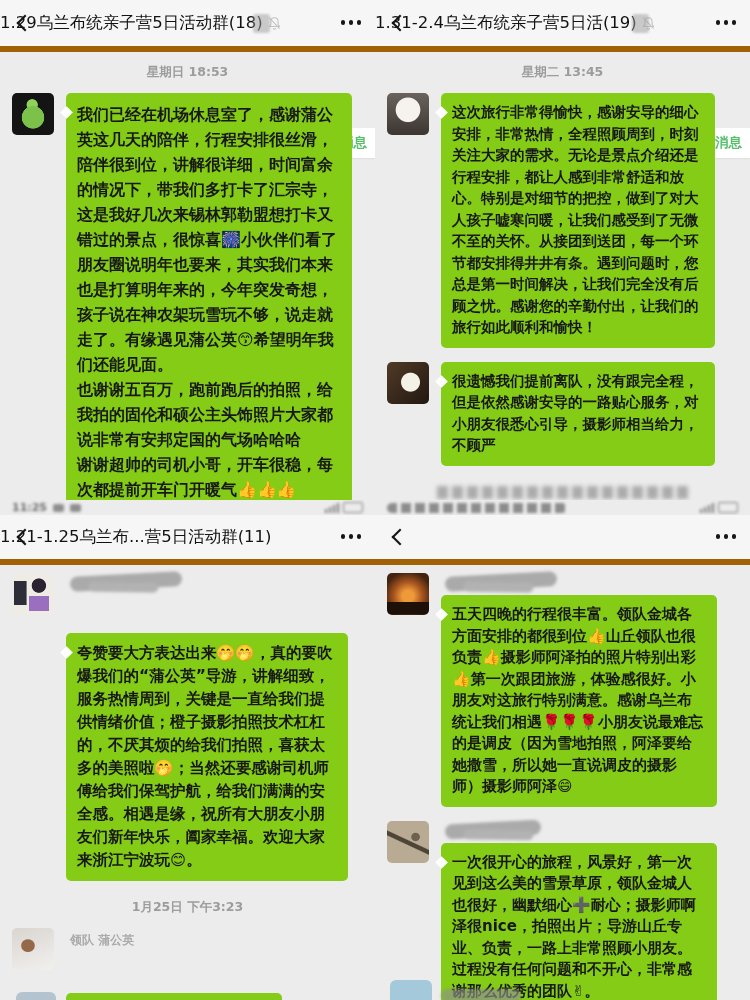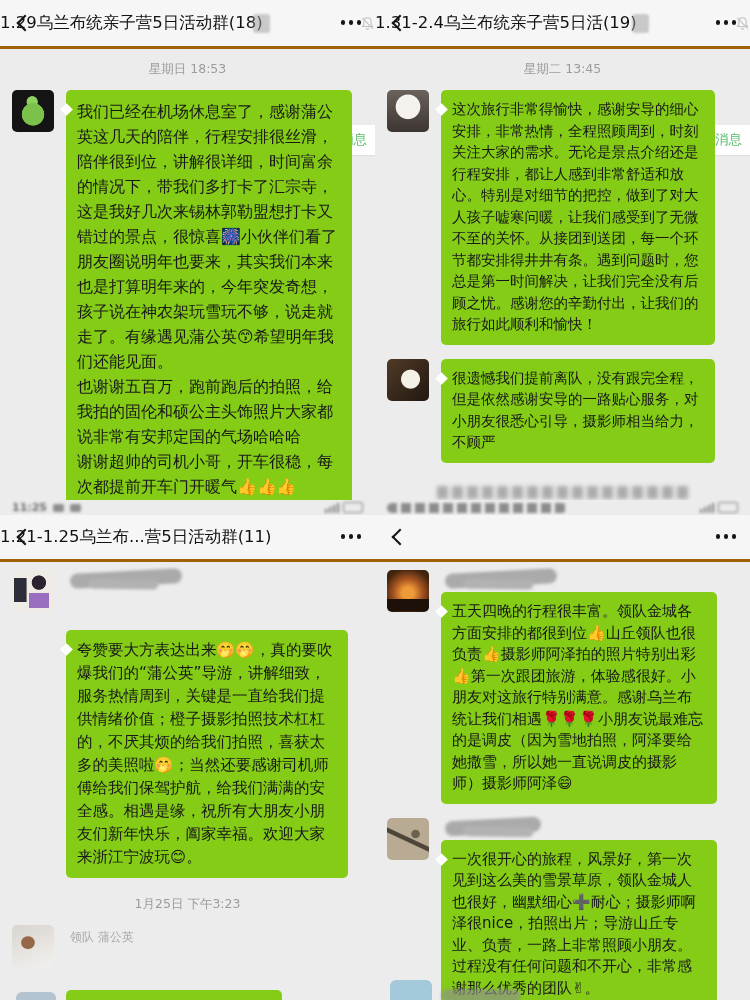--- a/index.html
+++ b/index.html
@@ -11,41 +11,41 @@
   }
   .quad{position:absolute;width:375px;height:500px;overflow:hidden;background:#ececec;}
   #q-tl{left:0;top:0}
   #q-tr{left:375px;top:0}
   #q-bl{left:0;top:500px}
   #q-br{left:375px;top:500px}
 
   
   .nav{
     position:relative;height:46px;background:#f6f6f6;
-    display:flex;align-items:center;justify-content:space-between;
-    border-bottom:3px solid #a16207;
+    display:flex;align-items:center;justify-content:flex-start;
+    border-bottom:6px solid #a16207;
   }
   .back{position:absolute;left:14px;top:13px;width:20px;height:20px;cursor:pointer}
   .back::before{
     content:"";position:absolute;left:5px;top:4px;width:10px;height:10px;
     border-left:2.4px solid #141414;border-bottom:2.4px solid #141414;
     transform:rotate(45deg);
   }
   .nav-title{
     font-size:16.5px;font-weight:500;color:#121212;white-space:nowrap;
     max-width:300px;overflow:hidden;
   }
   .mute{margin-left:4px;opacity:.85}
   .dots{position:absolute;right:14px;top:20px;display:flex;gap:3.5px}
   .dots i{width:4.5px;height:4.5px;border-radius:50%;background:#161616;display:block}
   .smudge{position:absolute;top:14px;width:17px;height:19px;background:#9e9e9e;
     opacity:.5;filter:blur(1px);border-radius:3px;}
 
   
-  .chat{position:relative;}
+  .chat{position:relative;font-weight:bold;}
   .date{ text-align:center;color:#9c9c9c;font-size:12.5px;margin:12px 0 4px;}
 
   .badge{
     position:absolute;right:0;top:64px;background:#ffffff;
     border-radius:17px 0 0 17px;padding:6px 8px 6px 13px;
     display:flex;align-items:center;gap:5px;
     color:#57be6a;font-size:13.5px;cursor:pointer;
     box-shadow:0 1px 2px rgba(0,0,0,.06);
   }
 

